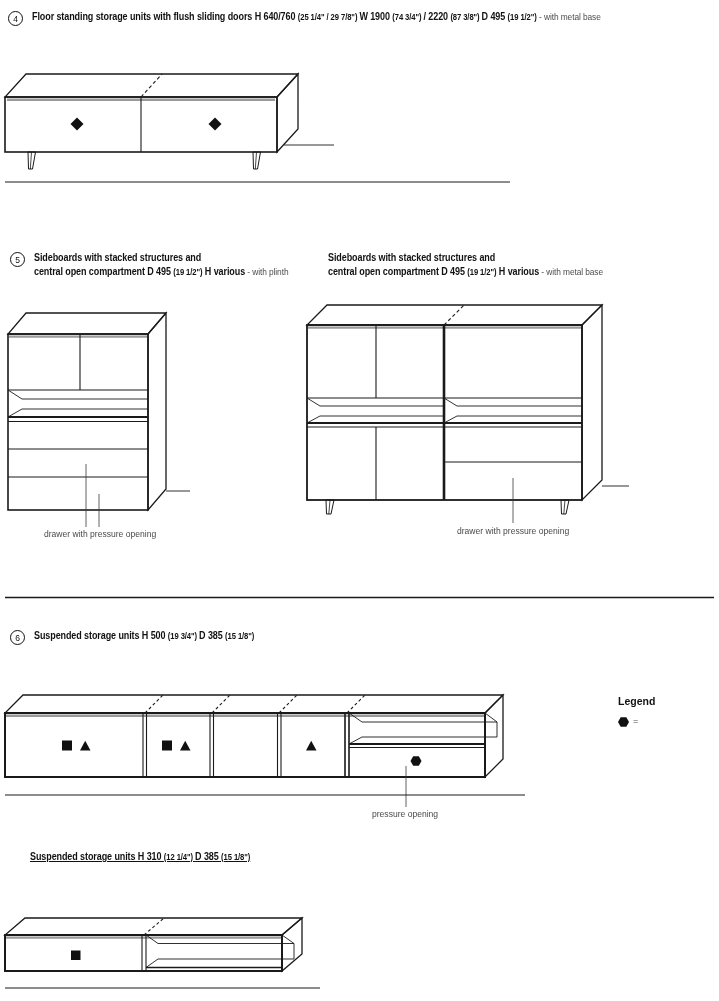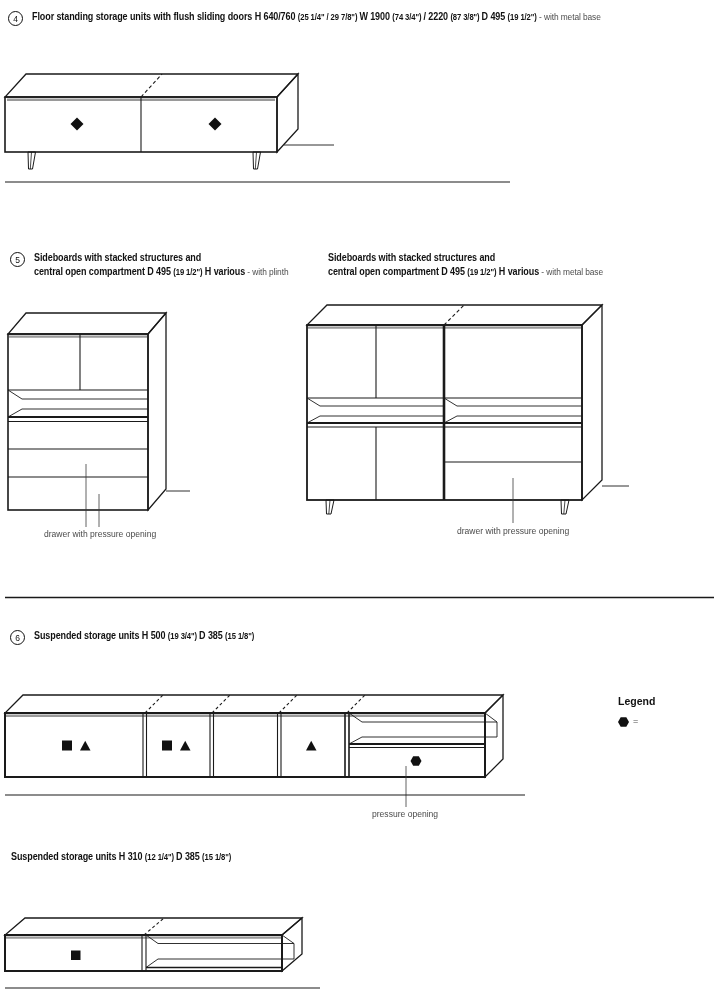--- a/index.html
+++ b/index.html
@@ -173,21 +173,21 @@
 
   <div class="hdr" style="left:328px; top:251px;">
     <span class="htxt"><span>Sideboards with stacked structures and</span><br><span>central open compartment D 495 </span><span class="sm">(19 1/2")</span><span> H various</span><span class="note"> - with metal base</span></span>
   </div>
 
   <div class="hdr" style="left:10px; top:629px;">
     <span class="circ">6</span>
     <span class="htxt"><span>Suspended storage units H 500 </span><span class="sm">(19 3/4") </span><span>D 385 </span><span class="sm">(15 1/8")</span></span>
   </div>
 
-  <div class="hdr" style="left:11px; top:850px;">
+  <div class="hdr" style="left:30px; top:850px;text-decoration:underline;">
     <span class="htxt"><span>Suspended storage units H 310 </span><span class="sm">(12 1/4") </span><span>D 385 </span><span class="sm">(15 1/8")</span></span>
   </div>
 
   <div class="ptr-label" style="left:44px; top:529px;">drawer with pressure opening</div>
 
   <div class="ptr-label" style="left:457px; top:526px;">drawer with pressure opening</div>
 
   <div class="ptr-label" style="left:372px; top:809px;">pressure opening</div>
 
   <div class="legend" style="left:590px; top:695px;margin-left:28px;">

